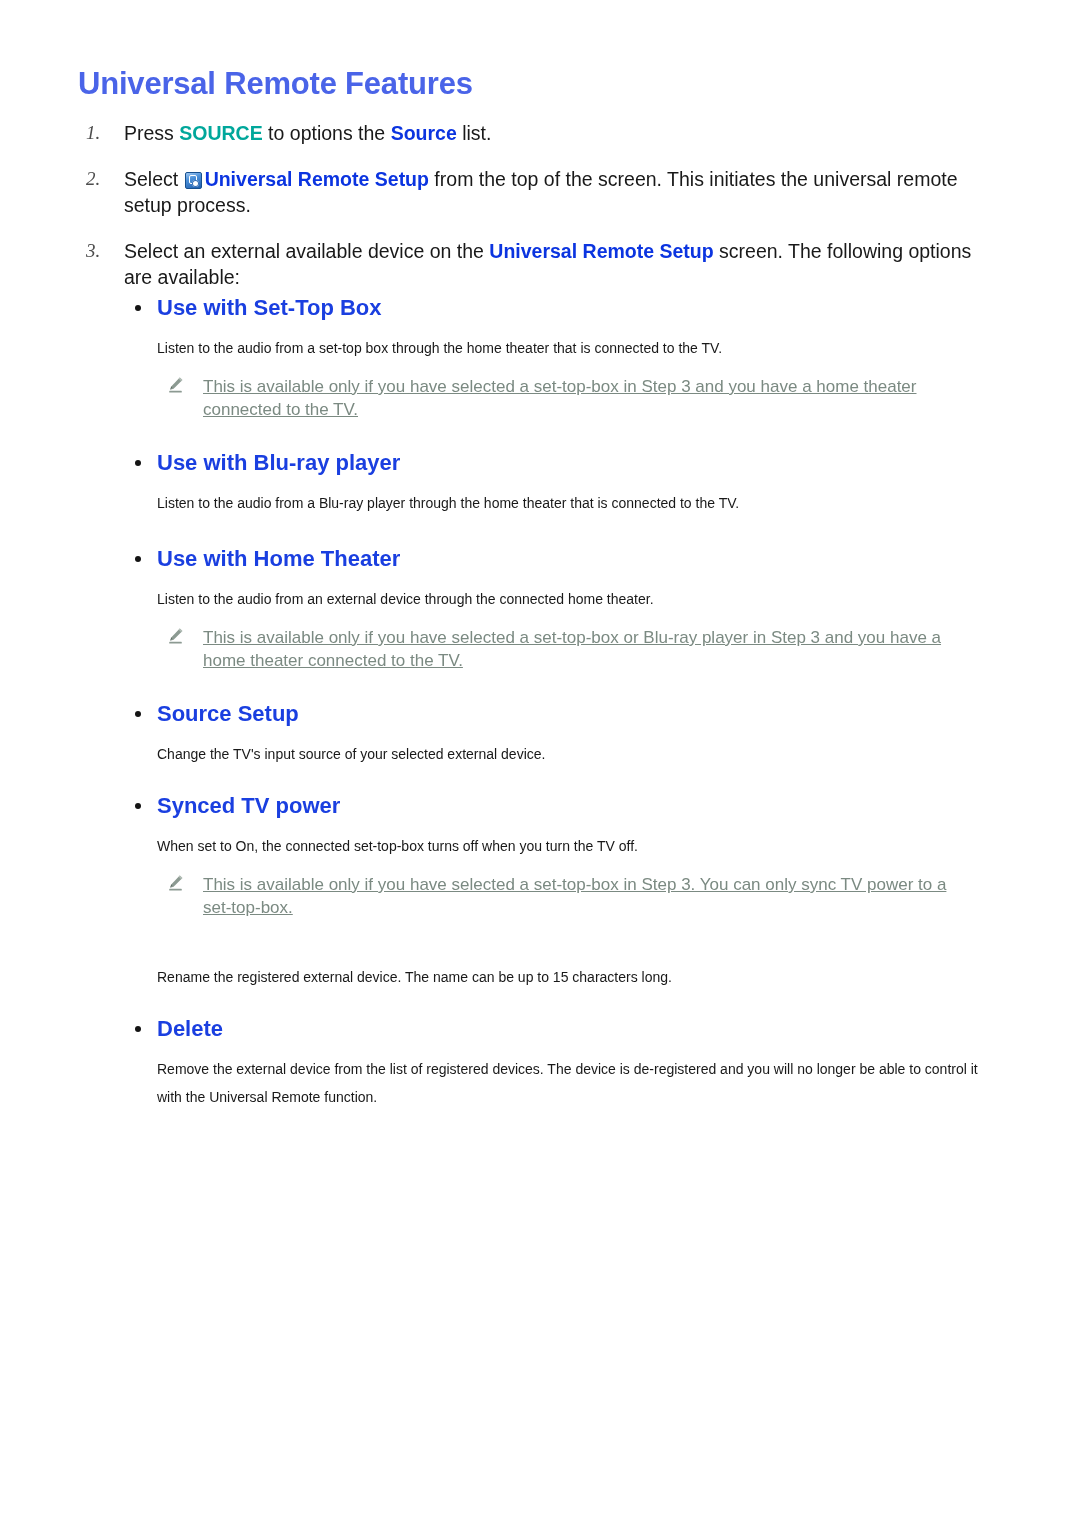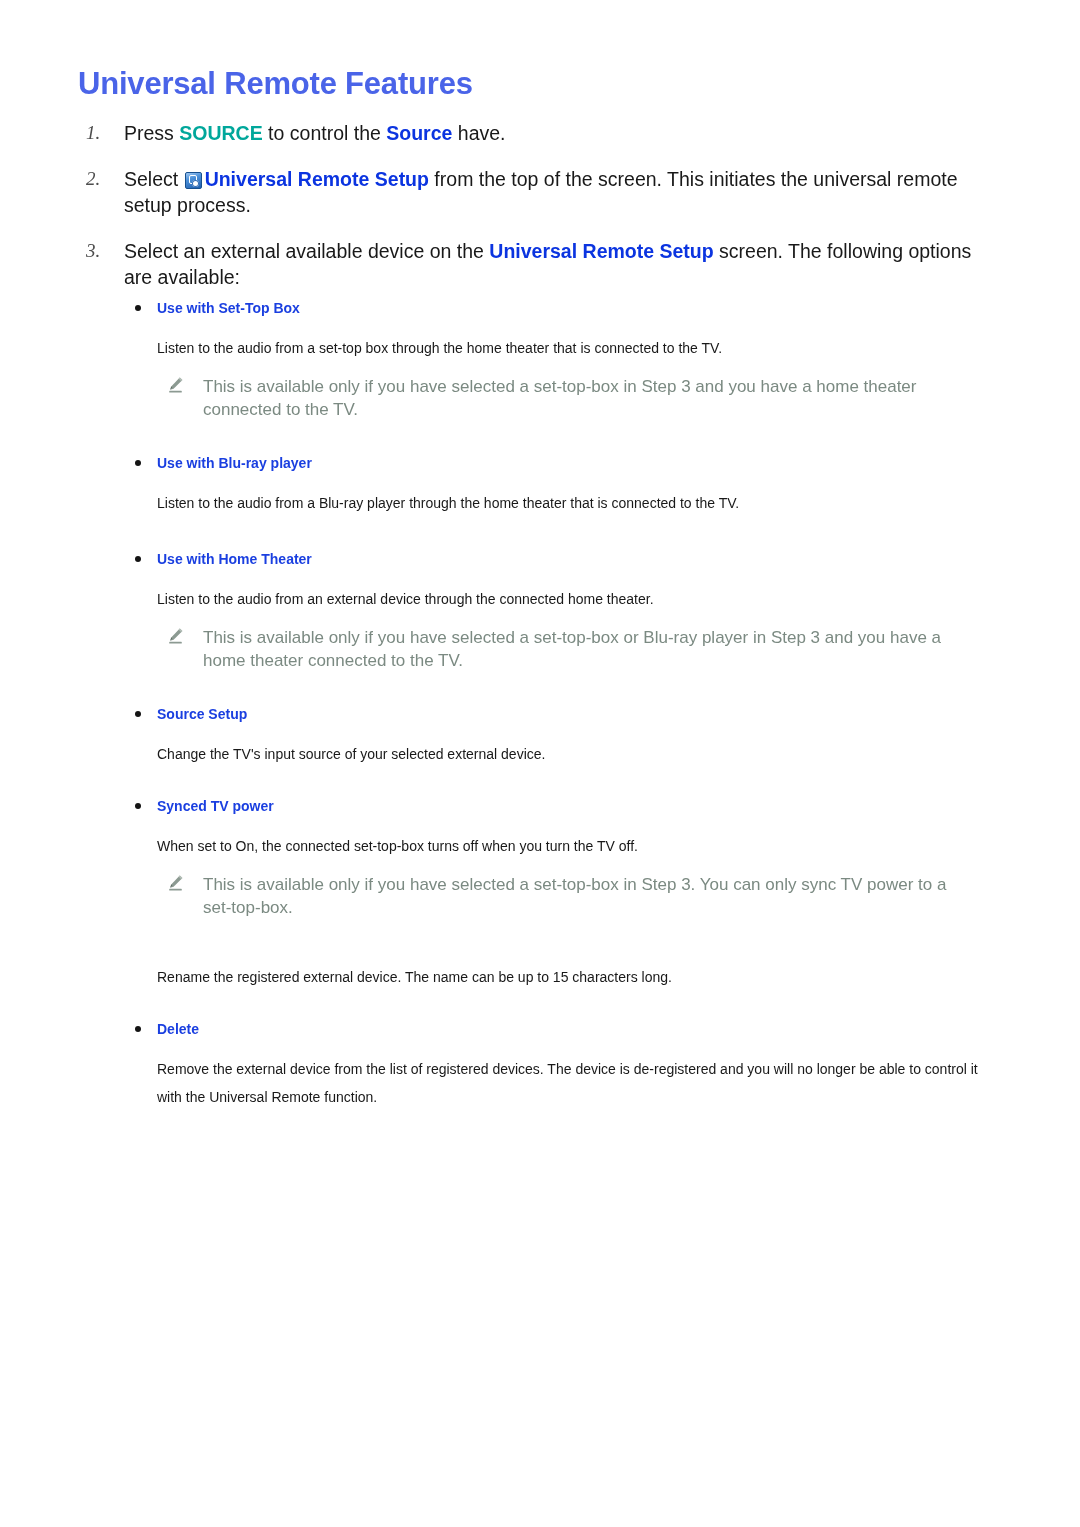--- a/index.html
+++ b/index.html
@@ -105,21 +105,21 @@
   
   .options {
     position: absolute;
     left: 135px;
     top: 296px;
     width: 860px;
   }
   .opt-head {
     position: relative;
     padding-left: 22px;
-    font-size: 14px;
+    font-size: 22px;
     font-weight: bold;
     color: #1a3fe0;
     line-height: 24px;
     margin: 0;
   }
   .opt-head .dot {
     position: absolute;
     left: 0px;
     top: 9px;
     width: 6px;
@@ -137,20 +137,21 @@
 
   
   .note {
     position: relative;
     margin: 13px 16px 0 22px;
     padding-left: 46px;
     font-size: 17px;
     line-height: 23px;
     color: #7b8a82;
     max-width: 820px;
+    text-decoration: underline;
   }
   .pencil {
     position: absolute;
     left: 10px;
     top: 1px;
     width: 18px;
     height: 18px;
     display: block;
   }
   .spacer-md { height: 26px; }
@@ -159,21 +160,21 @@
 </head>
 <body>
 
 <div class="page">
 
   <div class="page-title">Universal Remote Features</div>
 
   <div class="steps">
 
     <div class="step">
-      <span class="step-num">1.</span><span>Press </span><span class="kw-teal">SOURCE</span><span> to control the </span><span class="kw-blue">Source</span><span> have.</span>
+      <span class="step-num">1.</span><span>Press </span><span class="kw-teal">SOURCE</span><span> to options the </span><span class="kw-blue">Source</span><span> list.</span>
     </div>
 
     <div class="step">
       <span class="step-num">2.</span><span>Select </span><span class="dev-icon"></span><span class="kw-blue">Universal Remote Setup</span><span> from the top of the screen. This initiates the universal remote setup process.</span>
     </div>
 
     <div class="step">
       <span class="step-num">3.</span><span>Select an external available device on the </span><span class="kw-blue">Universal Remote Setup</span><span> screen. The following options are available:</span>
     </div>
 

